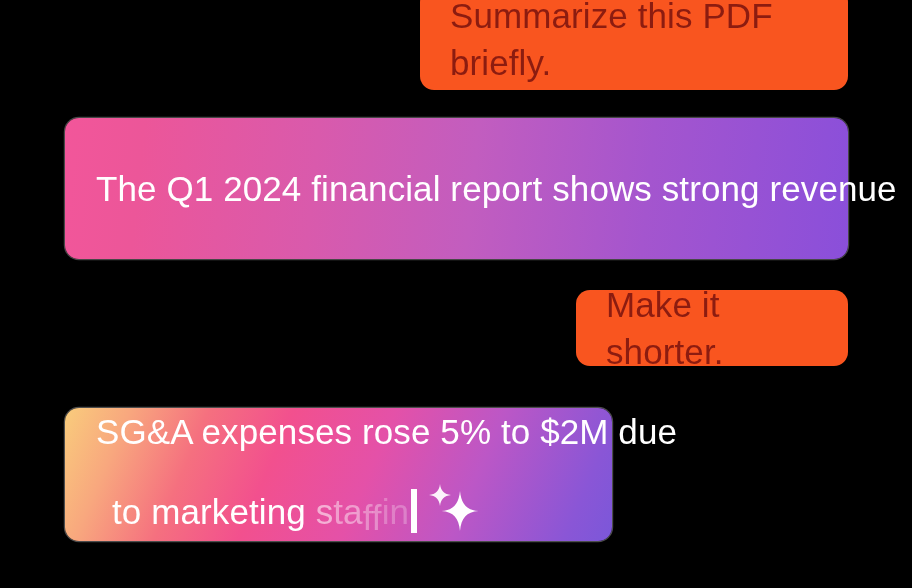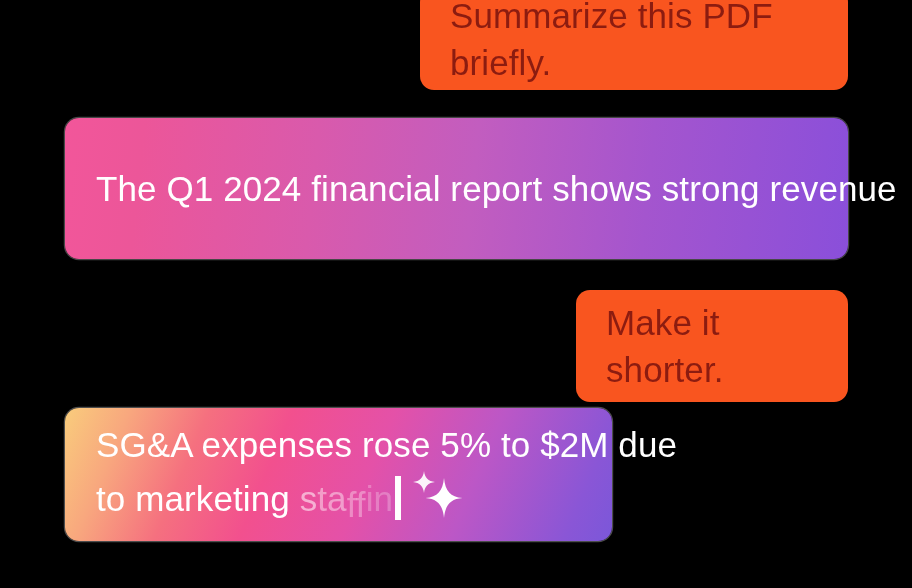--- a/index.html
+++ b/index.html
@@ -54,21 +54,21 @@
     width: 428px;
     height: 102px;
     padding: 0 30px;
     border-radius: 14px;
   }
 
   #bubble-user-2 {
     left: 576px;
     top: 290px;
     width: 272px;
-    height: 112px;
+    height: 76px;
     padding: 0 30px;
     border-radius: 14px;
   }
 
   
   #bubble-assistant-1 {
     left: 65px;
     top: 118px;
     width: 783px;
     height: 141px;
@@ -99,26 +99,27 @@
     background: linear-gradient(113deg,
         #F9CC7C 0%,
         #F8A77E 11%,
         #F5707F 24%,
         #F2508E 38%,
         #E451A8 55%,
         #BC57C6 73%,
         #8A56D6 92%,
         #7B57D9 100%);
     box-shadow: 0 0 0 1.2px rgba(255,255,255,0.30);
+    justify-content: space-between;
   }
 
   .bubble-assistant .bubble-text { color: #FFFFFF; }
 
   
-  .tok { color:#FFFFFF; }
+  .tok { color:#FFFFFF;margin-left:16px; }
   .tok-f1 { color: rgba(255,255,255,0.70); }
   .tok-f2 { color: rgba(255,255,255,0.55); }
   .tok-f3 { color: rgba(255,255,255,0.44); }
   .tok-f4 { color: rgba(255,255,255,0.34); margin-top: 13px; }
   .tok-f5 { color: rgba(255,255,255,0.26); }
 
   .line { display:block; white-space: pre; }
   .line-2-wrap { display:flex; align-items:center; }
 
   

